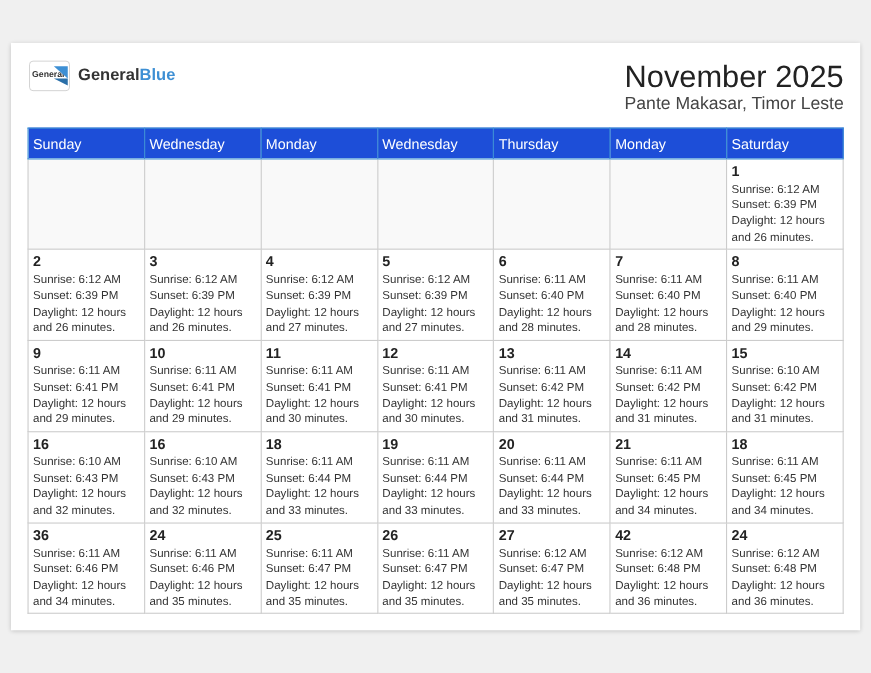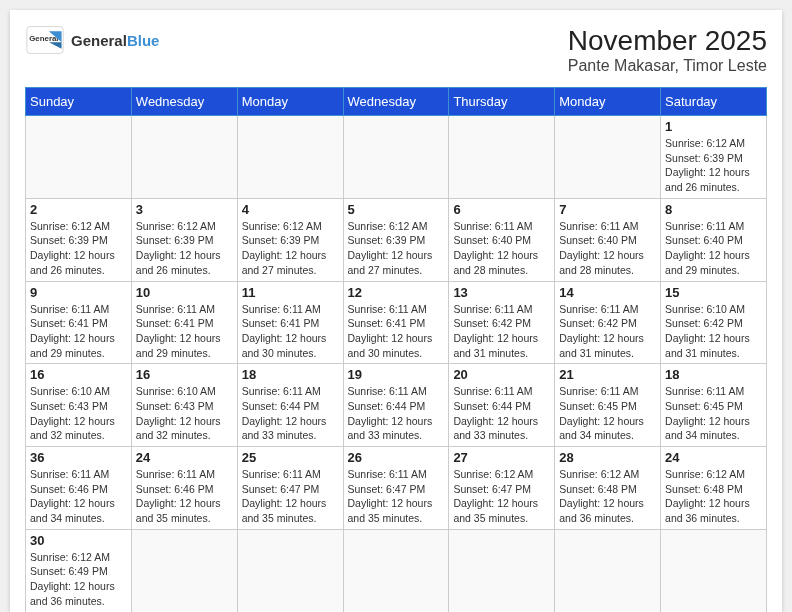--- a/index.html
+++ b/index.html
@@ -239,35 +239,23 @@
           </td>
           <td>
             <span class="day-number">26</span>
             <div class="day-info">Sunrise: 6:11 AM<br>Sunset: 6:47 PM<br>Daylight: 12 hours and 35 minutes.</div>
           </td>
           <td>
             <span class="day-number">27</span>
             <div class="day-info">Sunrise: 6:12 AM<br>Sunset: 6:47 PM<br>Daylight: 12 hours and 35 minutes.</div>
           </td>
           <td>
-            <span class="day-number">28</span>
+            <span class="day-number">42</span>
             <div class="day-info">Sunrise: 6:12 AM<br>Sunset: 6:48 PM<br>Daylight: 12 hours and 36 minutes.</div>
           </td>
           <td>
             <span class="day-number">24</span>
             <div class="day-info">Sunrise: 6:12 AM<br>Sunset: 6:48 PM<br>Daylight: 12 hours and 36 minutes.</div>
           </td>
-        </tr>
-        <tr>
-          <td>
-            <span class="day-number">30</span>
-            <div class="day-info">Sunrise: 6:12 AM<br>Sunset: 6:49 PM<br>Daylight: 12 hours and 36 minutes.</div>
-          </td>
-          <td class="empty-cell"></td>
-          <td class="empty-cell"></td>
-          <td class="empty-cell"></td>
-          <td class="empty-cell"></td>
-          <td class="empty-cell"></td>
-          <td class="empty-cell"></td>
         </tr>
       </tbody>
   </table>
 </div>
 
 </body></html>

